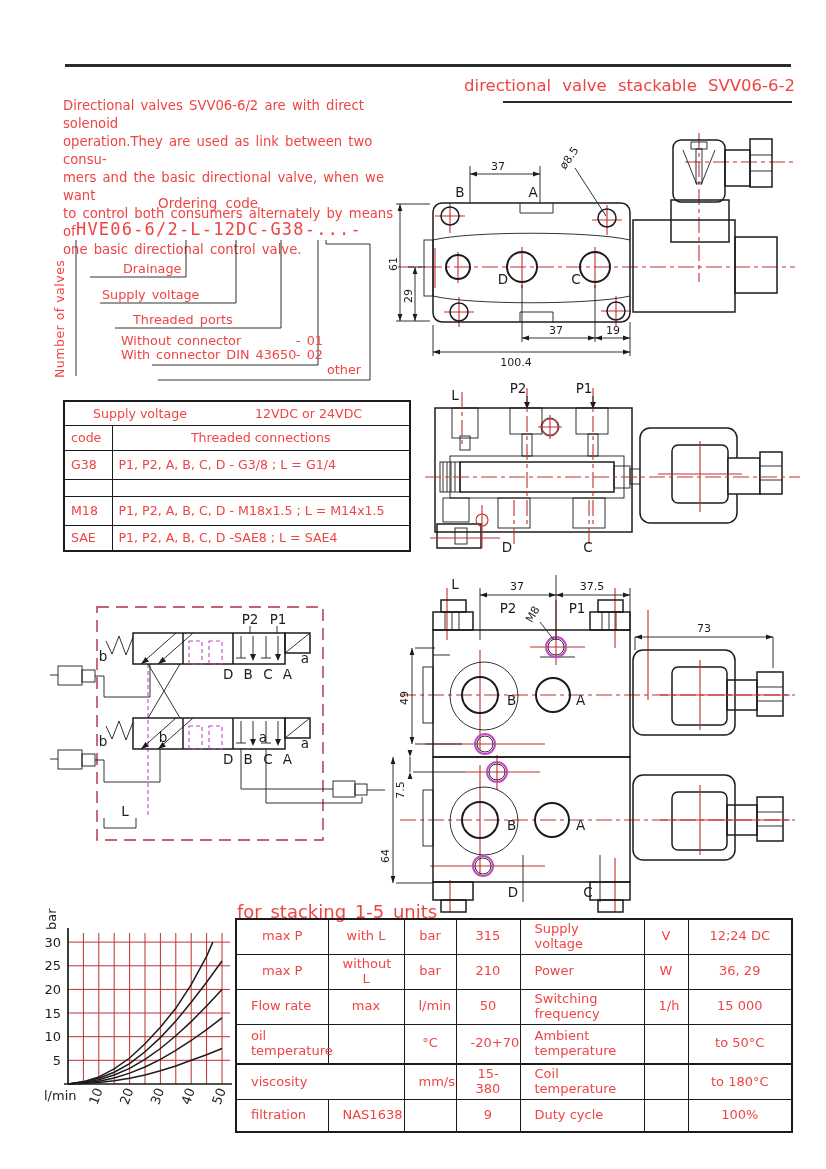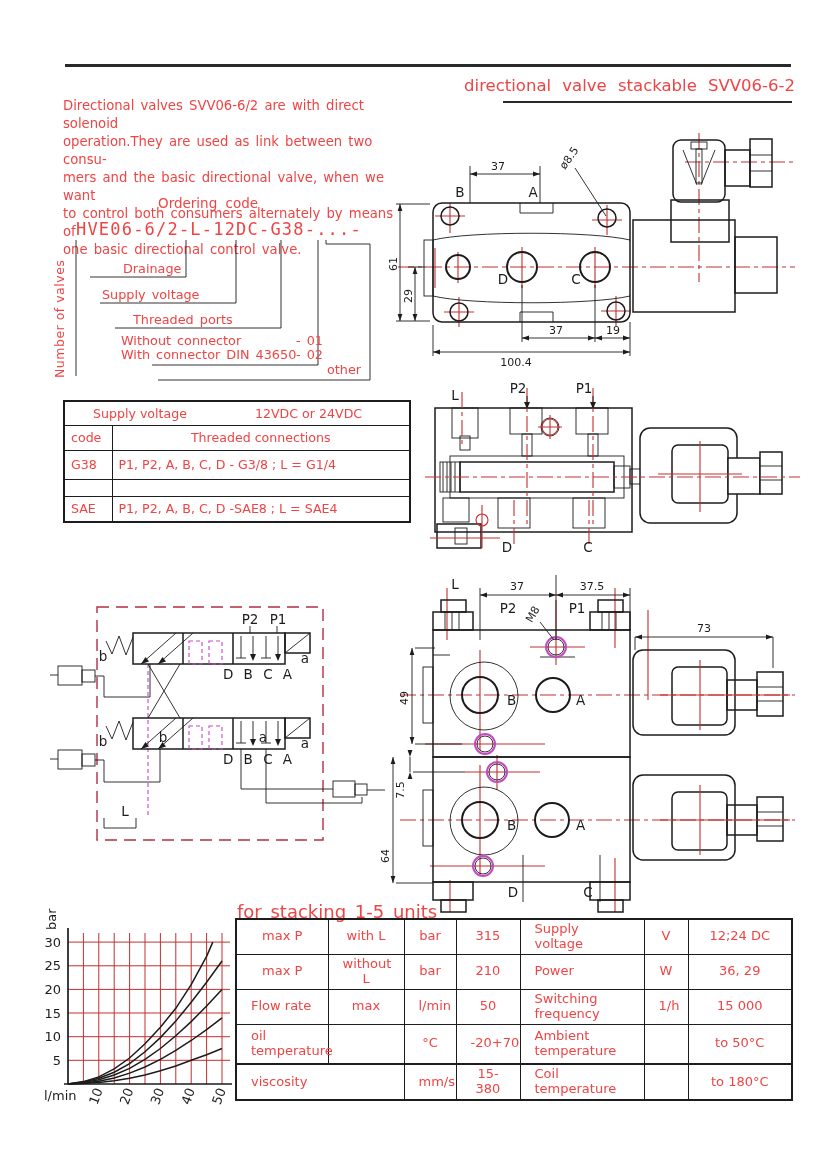--- a/index.html
+++ b/index.html
@@ -91,20 +91,24 @@
         <td>code</td>
         <td style="text-align:center">Threaded connections</td>
           </tr>
       <tr style="height:29px">
         <td>G38</td>
         <td>P1, P2, A, B, C, D - G3/8 ; L = G1/4</td>
           </tr>
       <tr style="height:17px">
         <td></td>
         <td></td>
+          </tr>
+      <tr style="height:29px">
+        <td>M18</td>
+        <td>P1, P2, A, B, C, D - M18x1.5 ; L = M14x1.5</td>
           </tr>
       <tr style="height:26px">
         <td>SAE</td>
         <td>P1, P2, A, B, C, D -SAE8 ; L = SAE4</td>
           </tr>
     </tbody>
       </table>
   </div>
 
   <svg style="left:390px;top:128px" width="436" height="250" viewBox="390 128 436 250">
@@ -474,17 +478,26 @@
         <td class="c">to 50°C</td>
       </tr>
       <tr style="height:34px" class="heavy">
         <td colspan="2">viscosity</td>
         <td class="c">mm/s</td>
         <td class="c">15-380</td>
         <td>Coil temperature</td>
         <td class="c"></td>
         <td class="c">to 180°C</td>
       </tr>
+      <tr style="height:32px">
+        <td>filtration</td>
+        <td>NAS1638</td>
+        <td class="c"></td>
+        <td class="c">9</td>
+        <td>Duty cycle</td>
+        <td class="c"></td>
+        <td class="c">100%</td>
+      </tr>
     </tbody>
       </table>
   </div>
 
 </div>
 
 </body></html>

